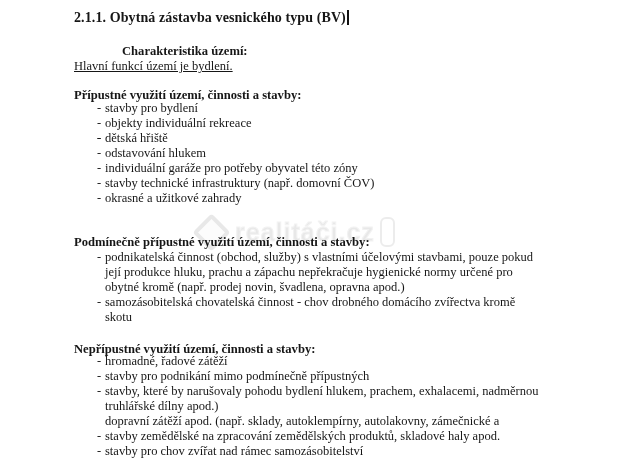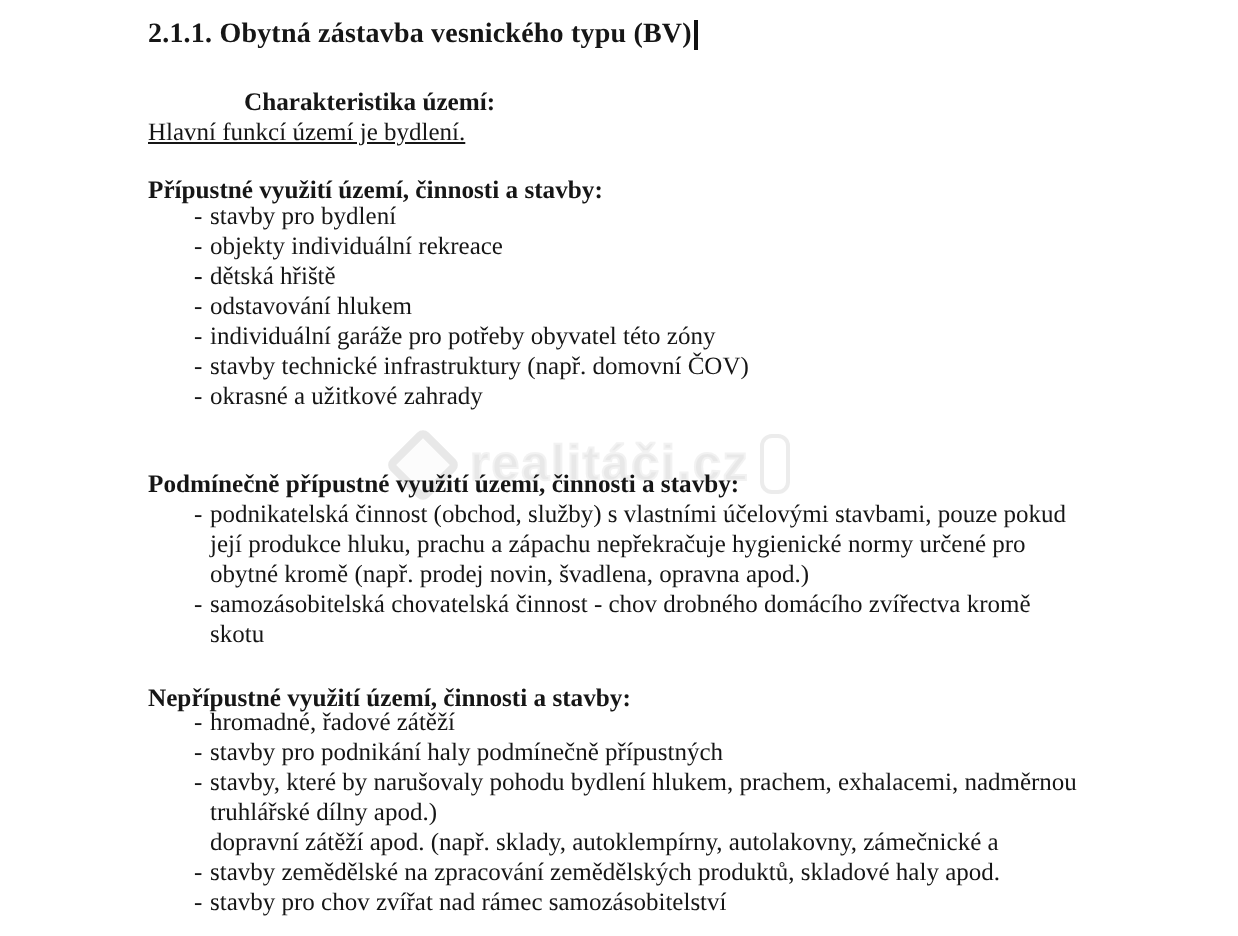--- a/index.html
+++ b/index.html
@@ -174,21 +174,21 @@
   </ul>
 
   <h2 class="heading" id="h-nepr">Nepřípustné využití území, činnosti a stavby:</h2>
   <ul class="blist" id="ul-nepr">
     <li>
         <span class="dash">-</span>
         <div class="ln">hromadné, řadové zátěží</div>
       </li>
     <li>
         <span class="dash">-</span>
-        <div class="ln">stavby pro podnikání haly podmínečně přípustných</div>
+        <div class="ln">stavby pro podnikání mimo podmínečně přípustných</div>
       </li>
     <li>
       <span class="dash">-</span>
       <div class="ln">stavby, které by narušovaly pohodu bydlení hlukem, prachem, exhalacemi, nadměrnou</div>
       <div class="ln">truhlářské dílny apod.)</div>
       <div class="ln">dopravní zátěží apod. (např. sklady, autoklempírny, autolakovny, zámečnické a</div>
     </li>
     <li>
         <span class="dash">-</span>
         <div class="ln">stavby zemědělské na zpracování zemědělských produktů, skladové haly apod.</div>

